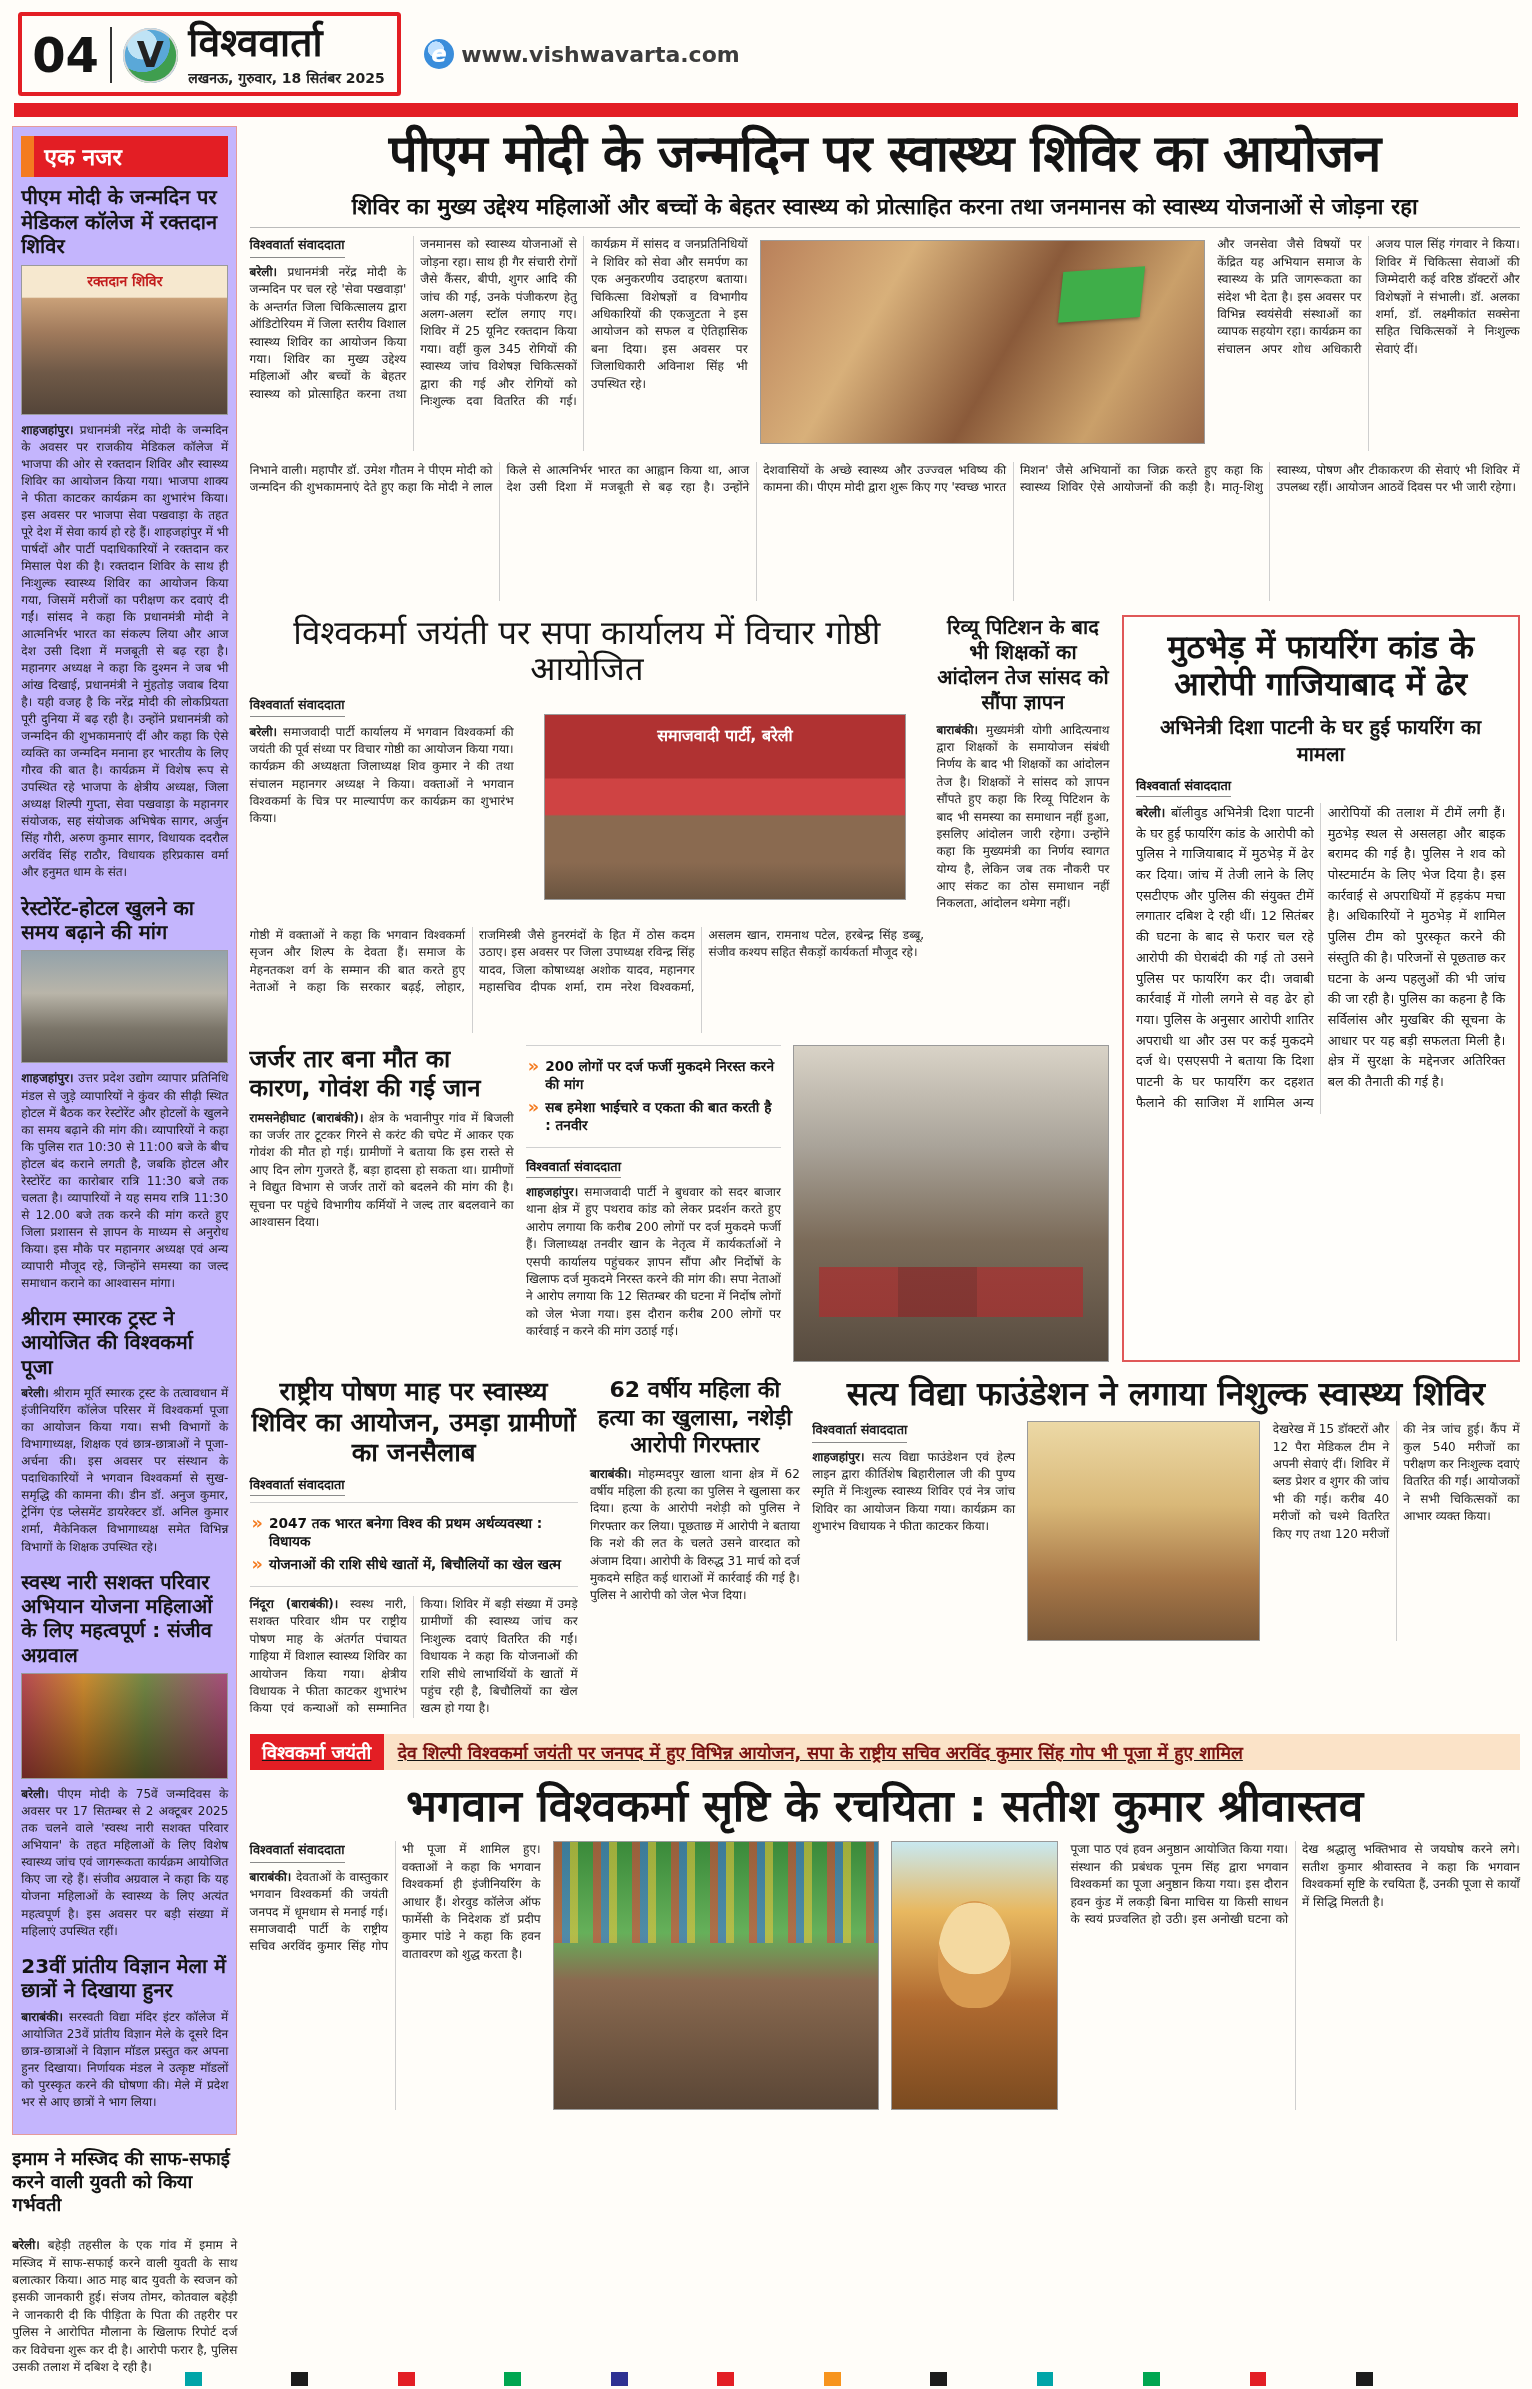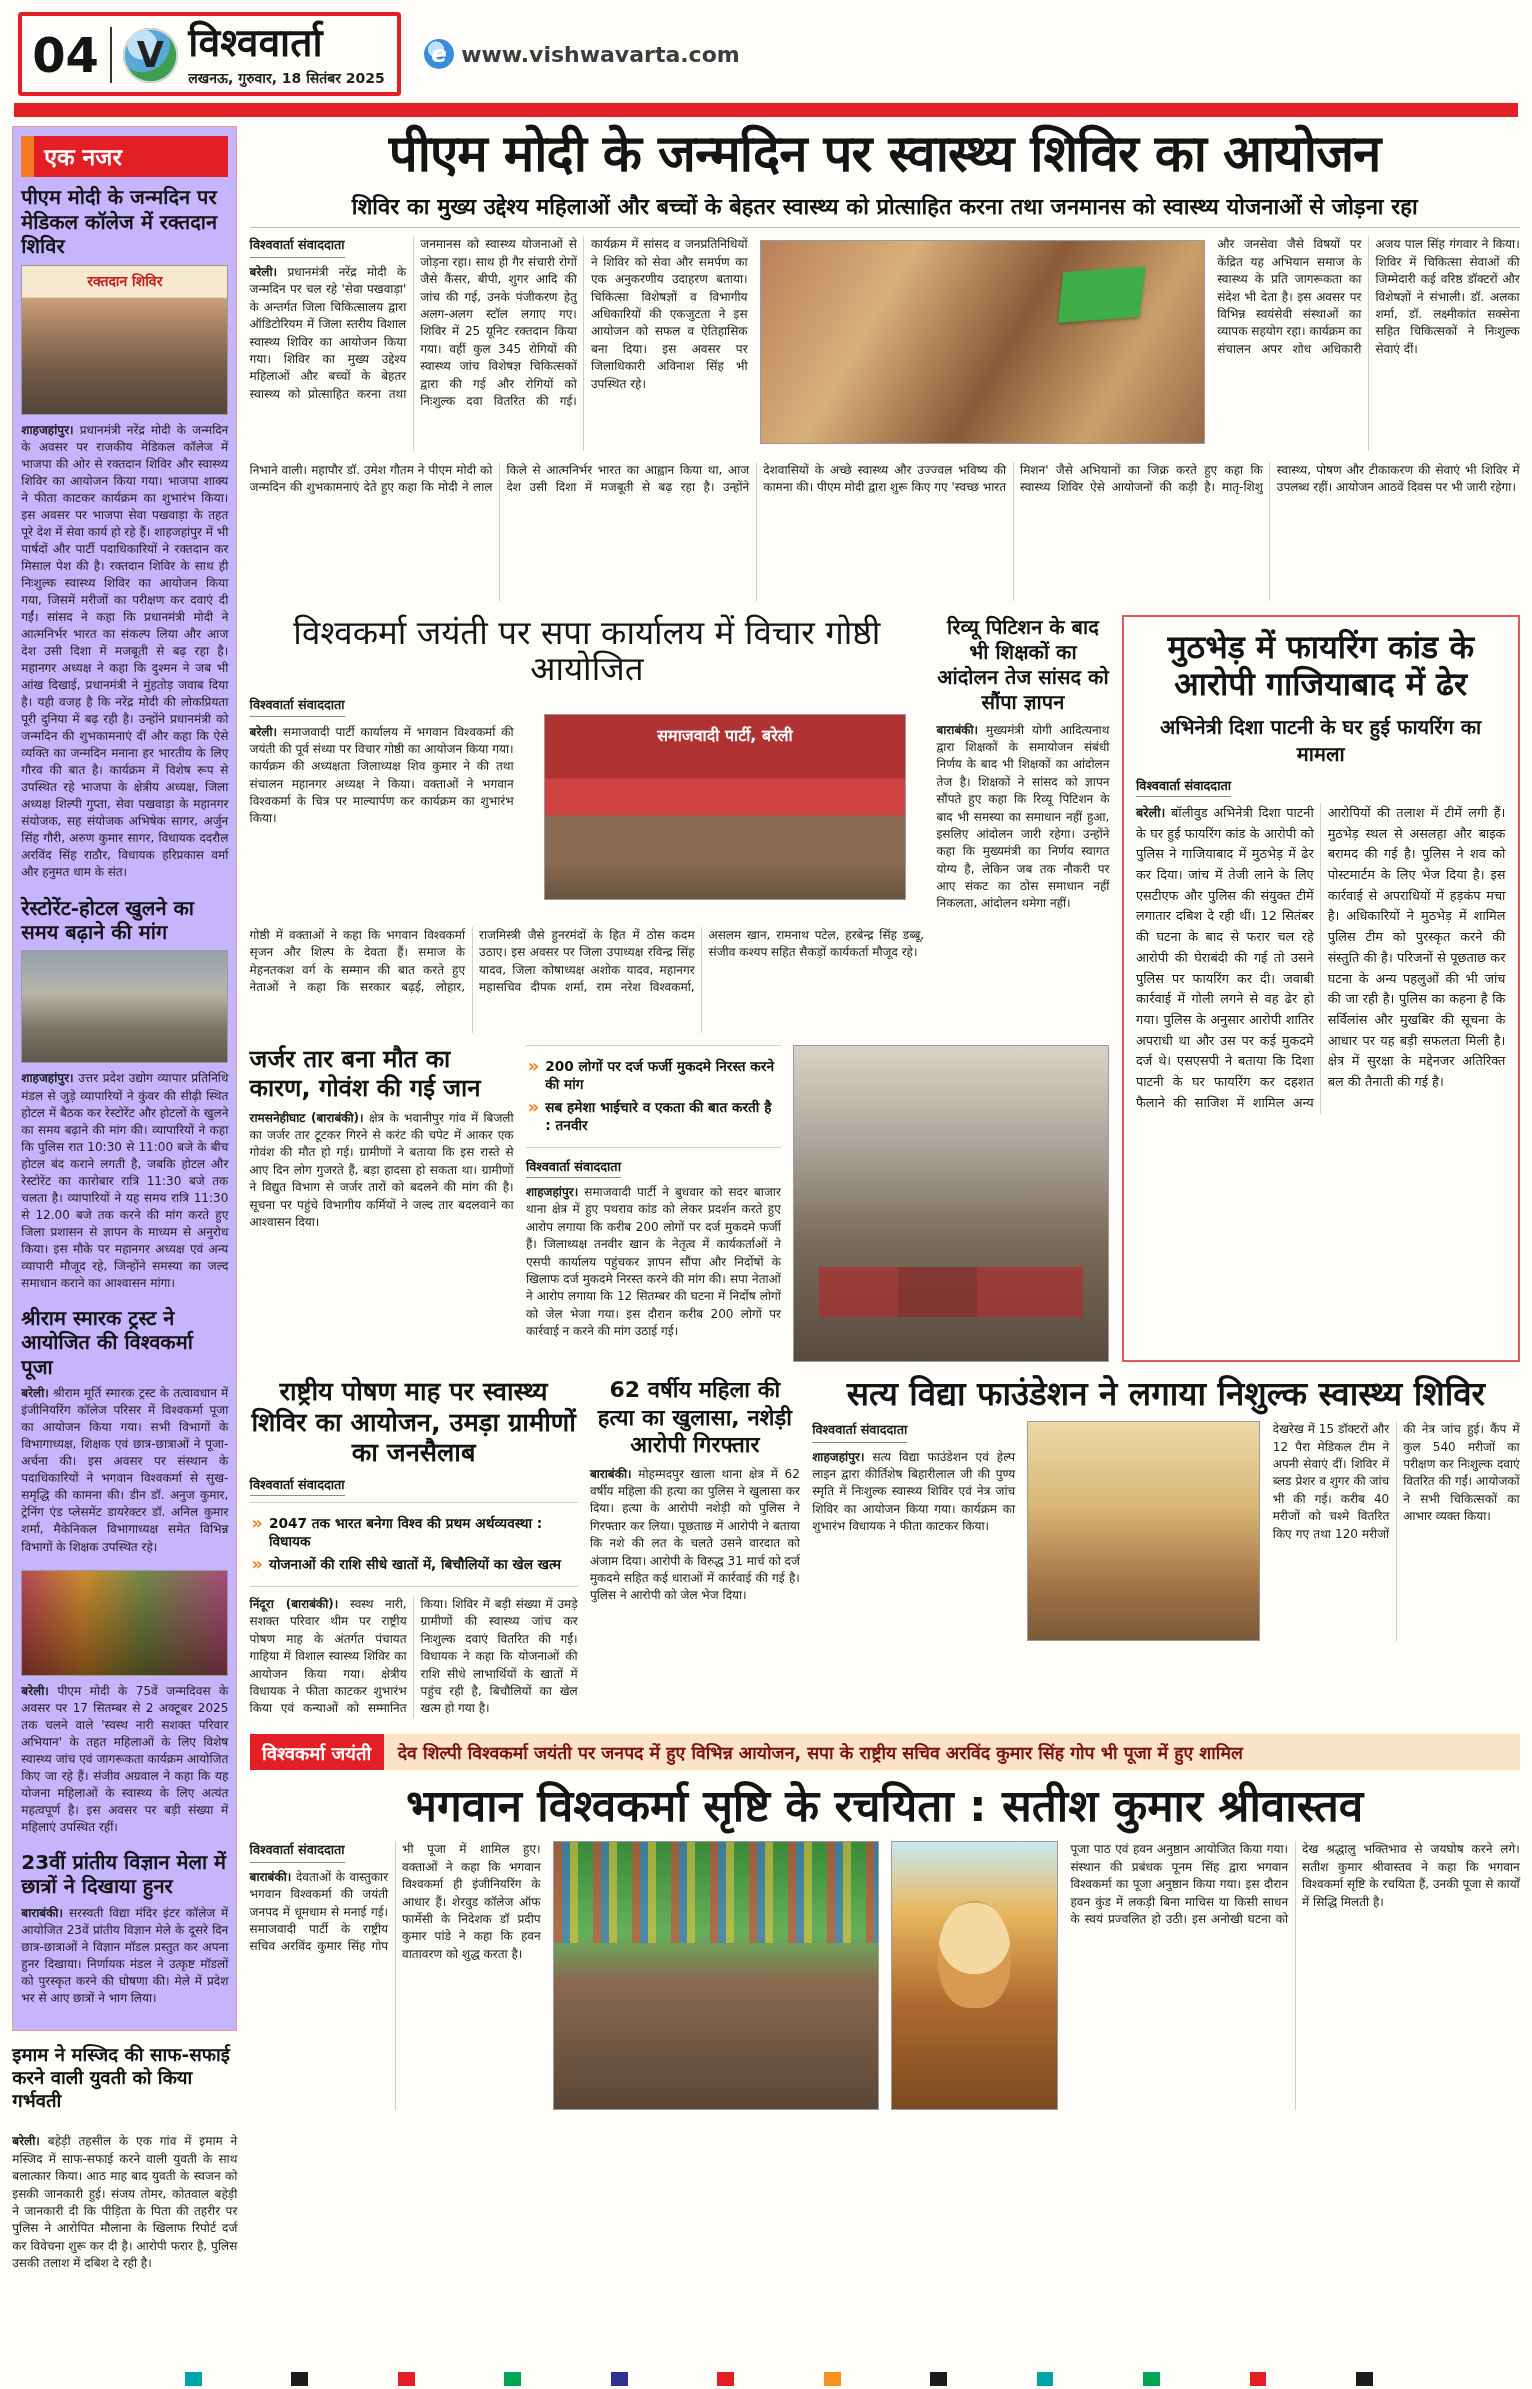--- a/index.html
+++ b/index.html
@@ -105,21 +105,21 @@
   .mahila h3 { font-size:22px; font-weight:bold; text-align:center; line-height:1.25; margin-bottom:7px; }
   .satya { flex:1; min-width:0; }
   .satya h2 { font-size:33px; font-weight:bold; text-align:center; line-height:1.1; margin-bottom:8.8px; }
   .satya-content { display:flex; gap:12.3px; }
   .satya-textL { flex:0 0 203px; }
   .satya-photo { flex:0 0 233px; height:220px; margin:0; background:linear-gradient(180deg,#ecd9a6 0%,#d9b878 38%,#a87848 72%,#7a5838 100%); }
   .satya-textR { flex:1; }
 
   
   .strip { margin-top:16px; }
-  .kicker-row { display:flex; align-items:flex-end; }
+  .kicker-row { display:flex; align-items:center;text-decoration:underline; }
   .kicker-label { background:#e31e24; color:#fff; font-size:18.5px; font-weight:bold; padding:5.3px 12.3px; white-space:nowrap; }
   .kicker-text { flex:1; background:#fbe3c8; color:#7a1210; font-size:17.6px; font-weight:bold; padding:6.2px 14px; }
   .strip h1 { font-size:44px; font-weight:bold; text-align:center; line-height:1.1; margin:12.3px 0 10.6px 0; }
   .strip-content { display:flex; gap:12.3px; }
   .strip-textL { flex:0 0 291px; }
   .strip-photo1 { flex:0 0 326px; height:269px; margin:0;
     background:
       repeating-linear-gradient(90deg, rgba(230,60,60,.55) 0 8px, rgba(60,110,230,.55) 8px 16px, rgba(240,200,60,.55) 16px 24px, rgba(255,255,255,0) 24px 39px),
       linear-gradient(180deg,#3a8a3a 0%,#66b05a 34%,#8a6a50 52%,#5a4636 100%);
     background-size:100% 38%,100% 100%; background-repeat:no-repeat; }
@@ -180,20 +180,21 @@
           <div class="photo ph-meeting"></div>
           <div class="sb-body"><span class="dl">शाहजहांपुर।</span> <span>उत्तर प्रदेश उद्योग व्यापार प्रतिनिधि मंडल से जुड़े व्यापारियों ने कुंवर की सीढ़ी स्थित होटल में बैठक कर रेस्टोरेंट और होटलों के खुलने का समय बढ़ाने की मांग की। व्यापारियों ने कहा कि पुलिस रात 10:30 से 11:00 बजे के बीच होटल बंद कराने लगती है, जबकि होटल और रेस्टोरेंट का कारोबार रात्रि 11:30 बजे तक चलता है। व्यापारियों ने यह समय रात्रि 11:30 से 12.00 बजे तक करने की मांग करते हुए जिला प्रशासन से ज्ञापन के माध्यम से अनुरोध किया। इस मौके पर महानगर अध्यक्ष एवं अन्य व्यापारी मौजूद रहे, जिन्होंने समस्या का जल्द समाधान कराने का आश्वासन मांगा।</span></div>
         </div>
 
         <div class="sb-item">
           <div class="sb-head">श्रीराम स्मारक ट्रस्ट ने आयोजित की विश्वकर्मा पूजा</div>
           <div class="sb-body"><span class="dl">बरेली।</span> <span>श्रीराम मूर्ति स्मारक ट्रस्ट के तत्वावधान में इंजीनियरिंग कॉलेज परिसर में विश्वकर्मा पूजा का आयोजन किया गया। सभी विभागों के विभागाध्यक्ष, शिक्षक एवं छात्र-छात्राओं ने पूजा-अर्चना की। इस अवसर पर संस्थान के पदाधिकारियों ने भगवान विश्वकर्मा से सुख-समृद्धि की कामना की। डीन डॉ. अनुज कुमार, ट्रेनिंग एंड प्लेसमेंट डायरेक्टर डॉ. अनिल कुमार शर्मा, मैकेनिकल विभागाध्यक्ष समेत विभिन्न विभागों के शिक्षक उपस्थित रहे।</span></div>
         </div>
 
         <div class="sb-item">
+          <div class="sb-head">स्वस्थ नारी सशक्त परिवार अभियान योजना महिलाओं के लिए महत्वपूर्ण : संजीव अग्रवाल</div>
           <div class="photo ph-women"></div>
           <div class="sb-body"><span class="dl">बरेली।</span> <span>पीएम मोदी के 75वें जन्मदिवस के अवसर पर 17 सितम्बर से 2 अक्टूबर 2025 तक चलने वाले 'स्वस्थ नारी सशक्त परिवार अभियान' के तहत महिलाओं के लिए विशेष स्वास्थ्य जांच एवं जागरूकता कार्यक्रम आयोजित किए जा रहे हैं। संजीव अग्रवाल ने कहा कि यह योजना महिलाओं के स्वास्थ्य के लिए अत्यंत महत्वपूर्ण है। इस अवसर पर बड़ी संख्या में महिलाएं उपस्थित रहीं।</span></div>
         </div>
 
         <div class="sb-item">
           <div class="sb-head">23वीं प्रांतीय विज्ञान मेला में छात्रों ने दिखाया हुनर</div>
           <div class="sb-body"><span class="dl">बाराबंकी।</span> <span>सरस्वती विद्या मंदिर इंटर कॉलेज में आयोजित 23वें प्रांतीय विज्ञान मेले के दूसरे दिन छात्र-छात्राओं ने विज्ञान मॉडल प्रस्तुत कर अपना हुनर दिखाया। निर्णायक मंडल ने उत्कृष्ट मॉडलों को पुरस्कृत करने की घोषणा की। मेले में प्रदेश भर से आए छात्रों ने भाग लिया।</span></div>
         </div>
       </div>
 

